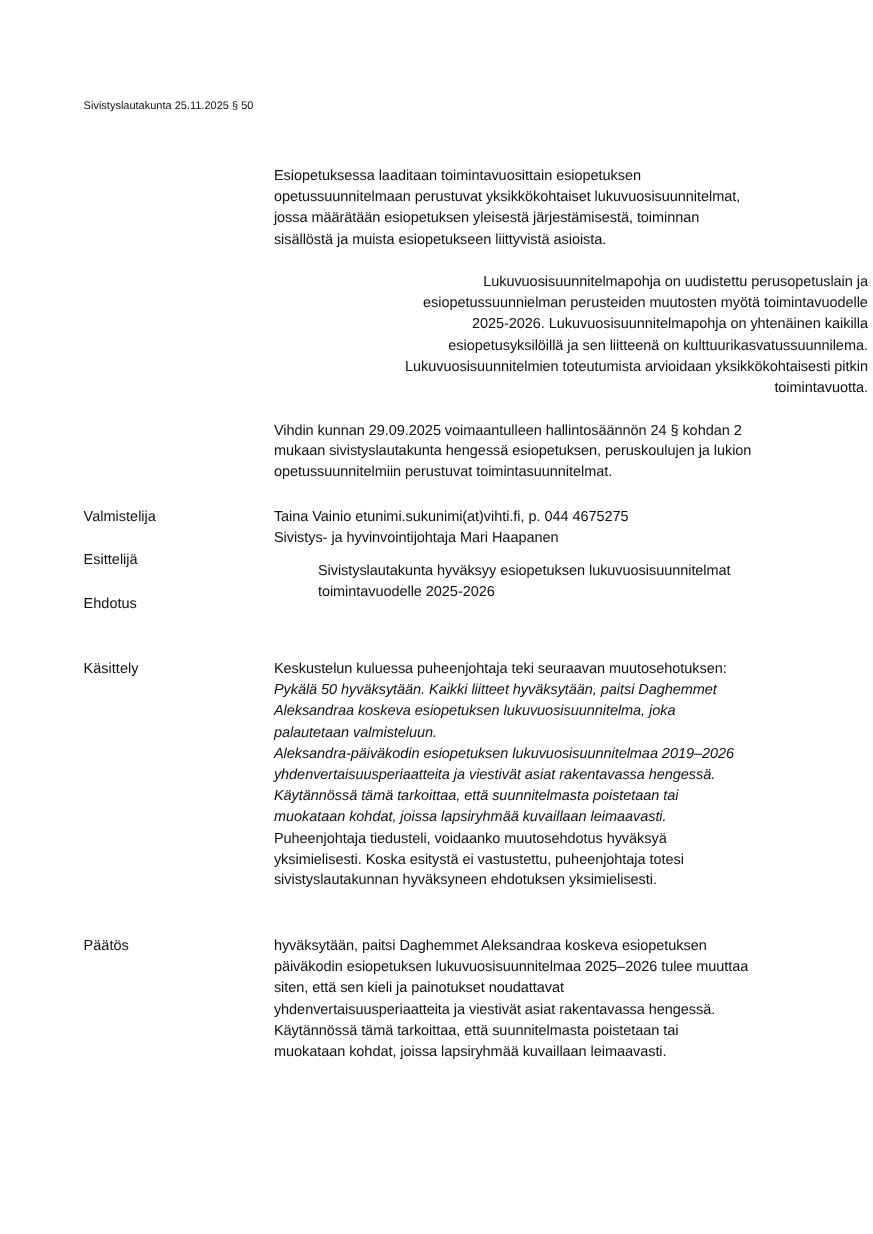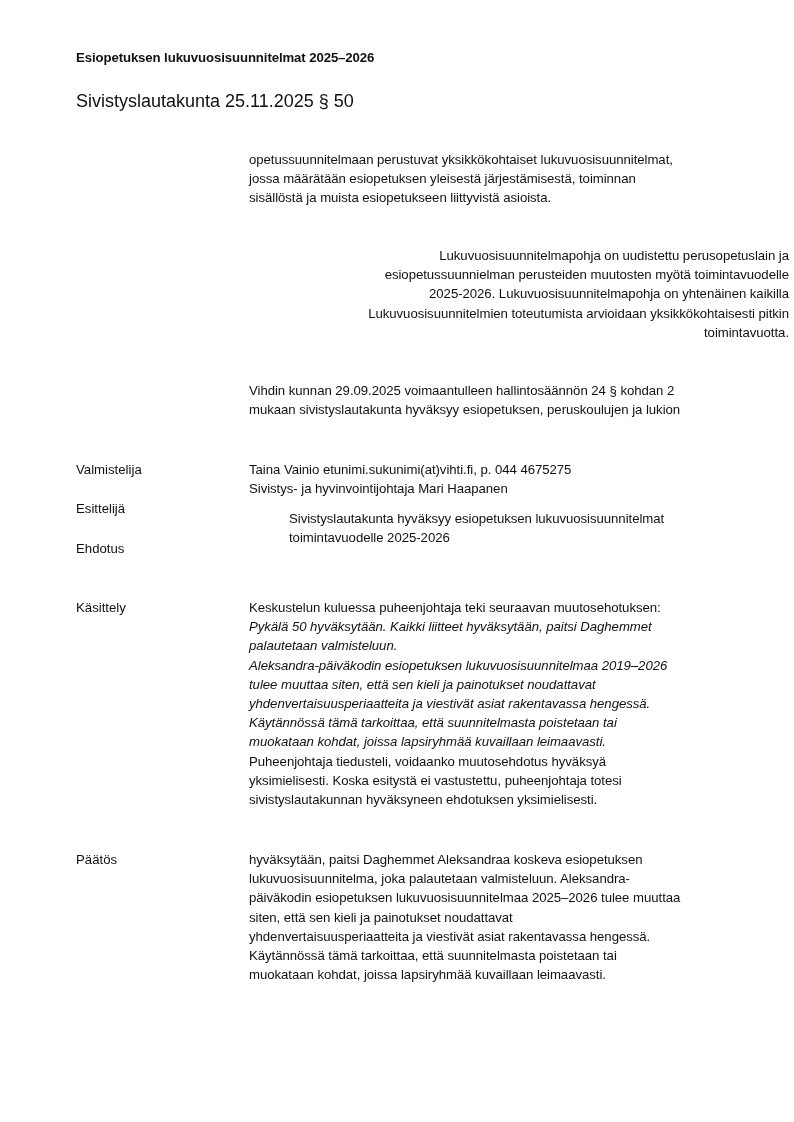--- a/index.html
+++ b/index.html
@@ -7,57 +7,59 @@
       width: 794px; height: 1122px; position: relative; overflow: hidden;
       font-family: "Liberation Sans", sans-serif; color: #111111;
     }
     .page { position: absolute; left: 0; top: 0; width: 794px; height: 1122px; }
     .title {
       position: absolute; left: 76px; top: 50px;
       font-size: 13.2px; font-weight: bold; letter-spacing: -0.1px;
     }
     .meeting {
       position: absolute; left: 76px; top: 91px;
-      font-size: 18px;
+      font-size: 10px;
     }
     .block {
       position: absolute; left: 249px; width: 540px;
       font-size: 13.2px; line-height: 19.2px; letter-spacing: -0.05px;
     }
     .block .line { display: block; white-space: nowrap; }
     .it { font-style: italic; }
     .label {
       position: absolute; left: 76px; font-size: 13.2px; line-height: 19.2px;
     }
   </style>
 </head>
 <body>
 
 <div class="page">
 
-  <div class="title">Esiopetuksen lukuvuosisuunnitelmat 2025–2026</div>
   <div class="meeting">Sivistyslautakunta 25.11.2025 § 50</div>
 
   <div class="block" style="top:150px;">
+    <span class="line">Esiopetuksessa laaditaan toimintavuosittain esiopetuksen</span>
     <span class="line">opetussuunnitelmaan perustuvat yksikkökohtaiset lukuvuosisuunnitelmat,</span>
     <span class="line">jossa määrätään esiopetuksen yleisestä järjestämisestä, toiminnan</span>
     <span class="line">sisällöstä ja muista esiopetukseen liittyvistä asioista.</span>
   </div>
 
   <div class="block" style="top:246px;text-align:right;">
     <span class="line">Lukuvuosisuunnitelmapohja on uudistettu perusopetuslain ja</span>
     <span class="line">esiopetussuunnielman perusteiden muutosten myötä toimintavuodelle</span>
     <span class="line">2025-2026. Lukuvuosisuunnitelmapohja on yhtenäinen kaikilla</span>
+    <span class="line">esiopetusyksilöillä ja sen liitteenä on kulttuurikasvatussuunnilema.</span>
     <span class="line">Lukuvuosisuunnitelmien toteutumista arvioidaan yksikkökohtaisesti pitkin</span>
     <span class="line">toimintavuotta.</span>
   </div>
 
   <div class="block" style="top:381px;">
     <span class="line">Vihdin kunnan 29.09.2025 voimaantulleen hallintosäännön 24 § kohdan 2</span>
-    <span class="line">mukaan sivistyslautakunta hyväksyy esiopetuksen, peruskoulujen ja lukion</span>
+    <span class="line">mukaan sivistyslautakunta hengessä esiopetuksen, peruskoulujen ja lukion</span>
+    <span class="line">opetussuunnitelmiin perustuvat toimintasuunnitelmat.</span>
   </div>
 
   <div class="label" style="top:460px;">Valmistelija</div>
   <div class="block" style="top:460px;">
     <span class="line">Taina Vainio etunimi.sukunimi(at)vihti.fi, p. 044 4675275</span>
   </div>
 
   <div class="label" style="top:499px;">Esittelijä</div>
   <div class="block" style="top:479px;">
     <span class="line">Sivistys- ja hyvinvointijohtaja Mari Haapanen</span>
@@ -66,35 +68,34 @@
   <div class="label" style="top:539px;">Ehdotus</div>
   <div class="block" style="top:509px;margin-left:40px;">
     <span class="line">Sivistyslautakunta hyväksyy esiopetuksen lukuvuosisuunnitelmat</span>
     <span class="line">toimintavuodelle 2025-2026</span>
   </div>
 
   <div class="label" style="top:598px;">Käsittely</div>
   <div class="block" style="top:598px;">
     <span class="line">Keskustelun kuluessa puheenjohtaja teki seuraavan muutosehotuksen:</span>
     <span class="line it">Pykälä 50 hyväksytään. Kaikki liitteet hyväksytään, paitsi Daghemmet</span>
+    <span class="line it">Aleksandraa koskeva esiopetuksen lukuvuosisuunnitelma, joka</span>
     <span class="line it">palautetaan valmisteluun.</span>
     <span class="line it">Aleksandra-päiväkodin esiopetuksen lukuvuosisuunnitelmaa 2019–2026</span>
-    <span class="line it">tulee muuttaa siten, että sen kieli ja painotukset noudattavat</span>
     <span class="line it">yhdenvertaisuusperiaatteita ja viestivät asiat rakentavassa hengessä.</span>
     <span class="line it">Käytännössä tämä tarkoittaa, että suunnitelmasta poistetaan tai</span>
     <span class="line it">muokataan kohdat, joissa lapsiryhmää kuvaillaan leimaavasti.</span>
     <span class="line">Puheenjohtaja tiedusteli, voidaanko muutosehdotus hyväksyä</span>
     <span class="line">yksimielisesti. Koska esitystä ei vastustettu, puheenjohtaja totesi</span>
     <span class="line">sivistyslautakunnan hyväksyneen ehdotuksen yksimielisesti.</span>
   </div>
 
   <div class="label" style="top:850px;">Päätös</div>
   <div class="block" style="top:850px;">
     <span class="line">hyväksytään, paitsi Daghemmet Aleksandraa koskeva esiopetuksen</span>
-    <span class="line">lukuvuosisuunnitelma, joka palautetaan valmisteluun. Aleksandra-</span>
     <span class="line">päiväkodin esiopetuksen lukuvuosisuunnitelmaa 2025–2026 tulee muuttaa</span>
     <span class="line">siten, että sen kieli ja painotukset noudattavat</span>
     <span class="line">yhdenvertaisuusperiaatteita ja viestivät asiat rakentavassa hengessä.</span>
     <span class="line">Käytännössä tämä tarkoittaa, että suunnitelmasta poistetaan tai</span>
     <span class="line">muokataan kohdat, joissa lapsiryhmää kuvaillaan leimaavasti.</span>
   </div>
 
 </div>
 
 </body></html>

